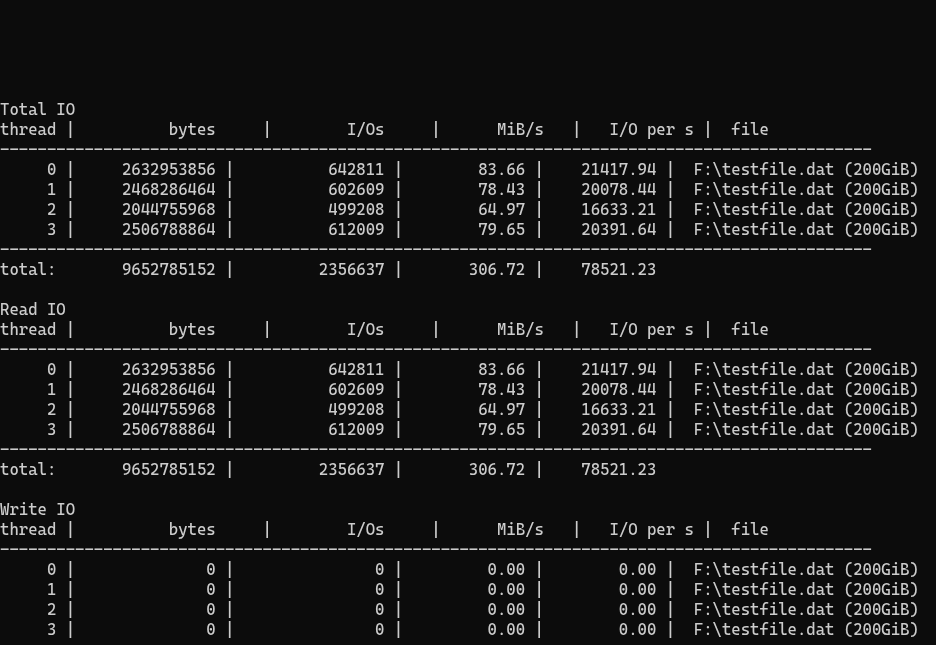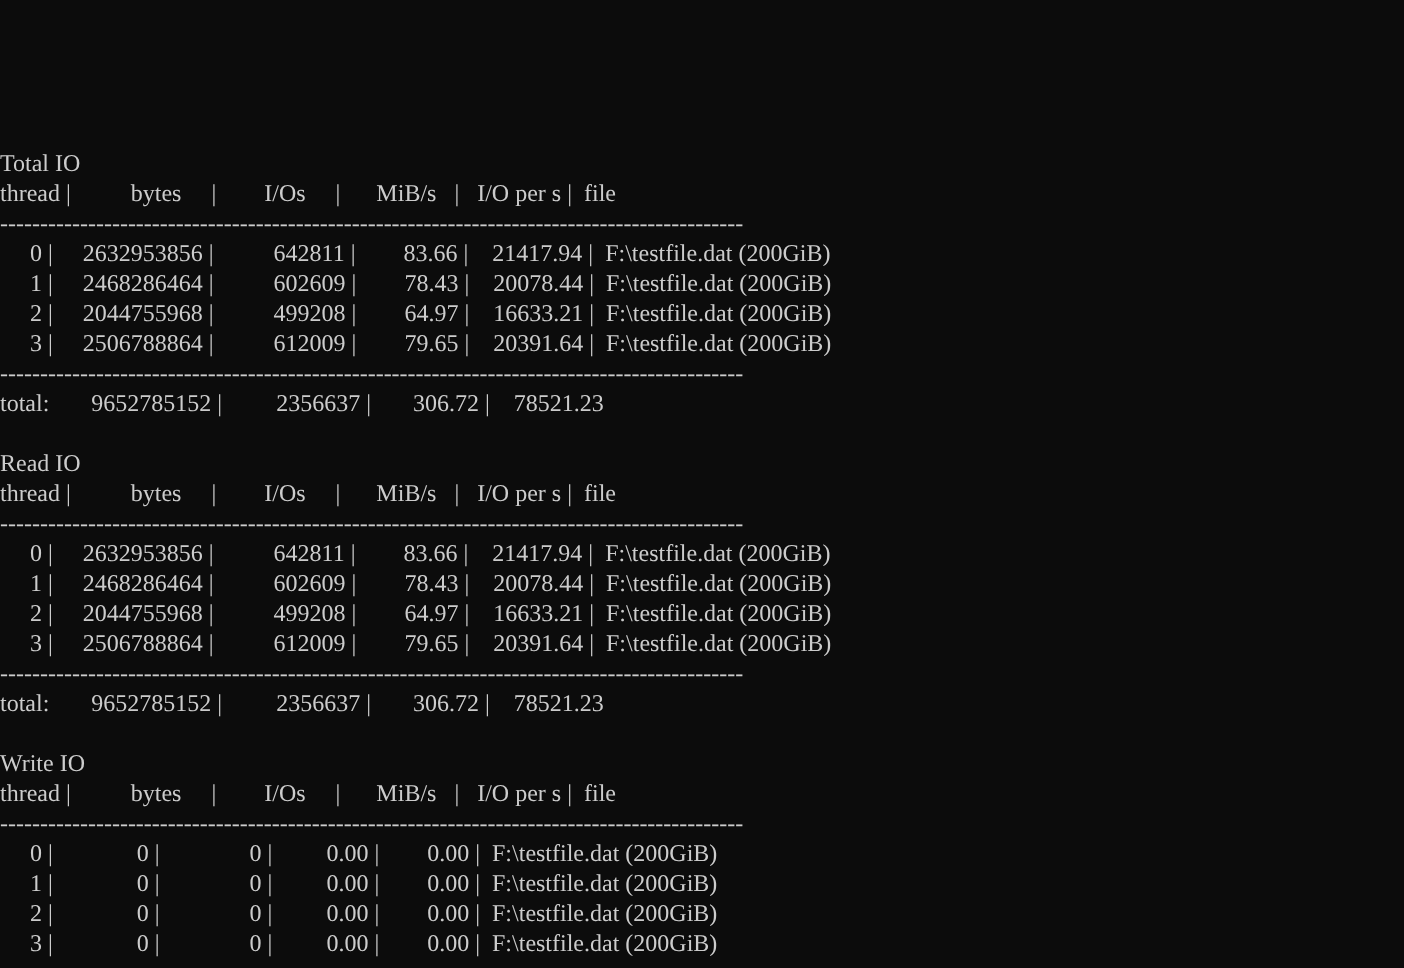--- a/index.html
+++ b/index.html
@@ -14,21 +14,20 @@
     height: 645px;
     overflow: hidden;
     white-space: pre;
   }
   .terminal {
     padding: 0;
     letter-spacing: 0;
   }
   .line {
     height: 20px;
-    font-family: Liberation Serif, serif;
   }
 </style>
 </head>
 <body>
 
 
 
 <div class="terminal" id="term"><div class="line">Total IO</div><div class="line">thread |          bytes     |        I/Os     |      MiB/s   |   I/O per s |  file</div><div class="line">---------------------------------------------------------------------------------------------</div><div class="line">     0 |     2632953856 |          642811 |        83.66 |    21417.94 |  F:\testfile.dat (200GiB)</div><div class="line">     1 |     2468286464 |          602609 |        78.43 |    20078.44 |  F:\testfile.dat (200GiB)</div><div class="line">     2 |     2044755968 |          499208 |        64.97 |    16633.21 |  F:\testfile.dat (200GiB)</div><div class="line">     3 |     2506788864 |          612009 |        79.65 |    20391.64 |  F:\testfile.dat (200GiB)</div><div class="line">---------------------------------------------------------------------------------------------</div><div class="line">total:       9652785152 |         2356637 |       306.72 |    78521.23</div><div class="line"></div><div class="line">Read IO</div><div class="line">thread |          bytes     |        I/Os     |      MiB/s   |   I/O per s |  file</div><div class="line">---------------------------------------------------------------------------------------------</div><div class="line">     0 |     2632953856 |          642811 |        83.66 |    21417.94 |  F:\testfile.dat (200GiB)</div><div class="line">     1 |     2468286464 |          602609 |        78.43 |    20078.44 |  F:\testfile.dat (200GiB)</div><div class="line">     2 |     2044755968 |          499208 |        64.97 |    16633.21 |  F:\testfile.dat (200GiB)</div><div class="line">     3 |     2506788864 |          612009 |        79.65 |    20391.64 |  F:\testfile.dat (200GiB)</div><div class="line">---------------------------------------------------------------------------------------------</div><div class="line">total:       9652785152 |         2356637 |       306.72 |    78521.23</div><div class="line"></div><div class="line">Write IO</div><div class="line">thread |          bytes     |        I/Os     |      MiB/s   |   I/O per s |  file</div><div class="line">---------------------------------------------------------------------------------------------</div><div class="line">     0 |              0 |               0 |         0.00 |        0.00 |  F:\testfile.dat (200GiB)</div><div class="line">     1 |              0 |               0 |         0.00 |        0.00 |  F:\testfile.dat (200GiB)</div><div class="line">     2 |              0 |               0 |         0.00 |        0.00 |  F:\testfile.dat (200GiB)</div><div class="line">     3 |              0 |               0 |         0.00 |        0.00 |  F:\testfile.dat (200GiB)</div><div class="line">---------------------------------------------------------------------------------------------</div></div>
 
 

